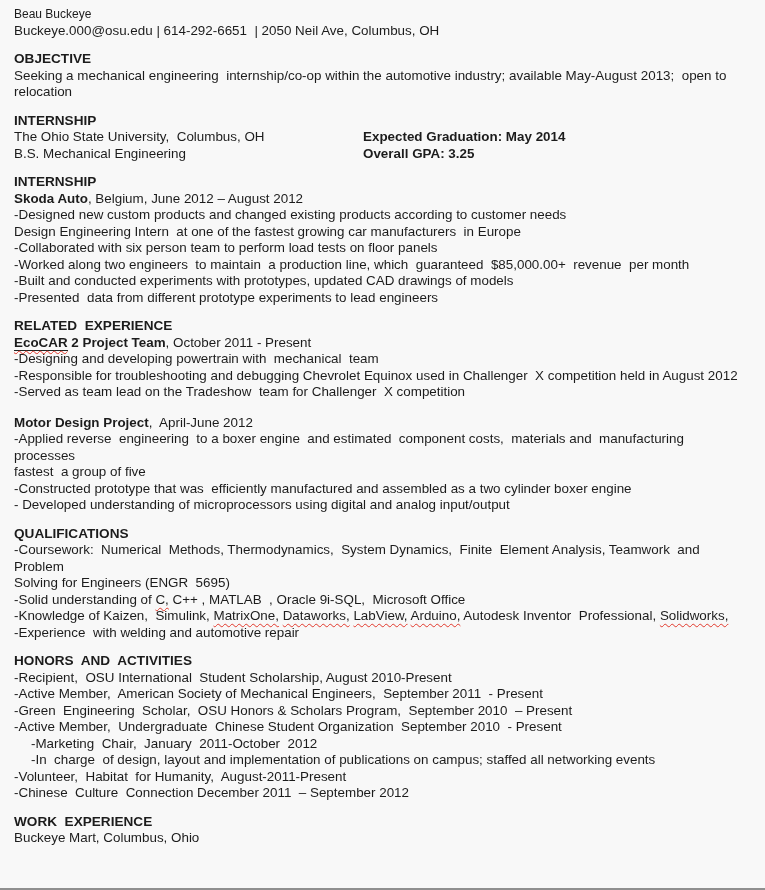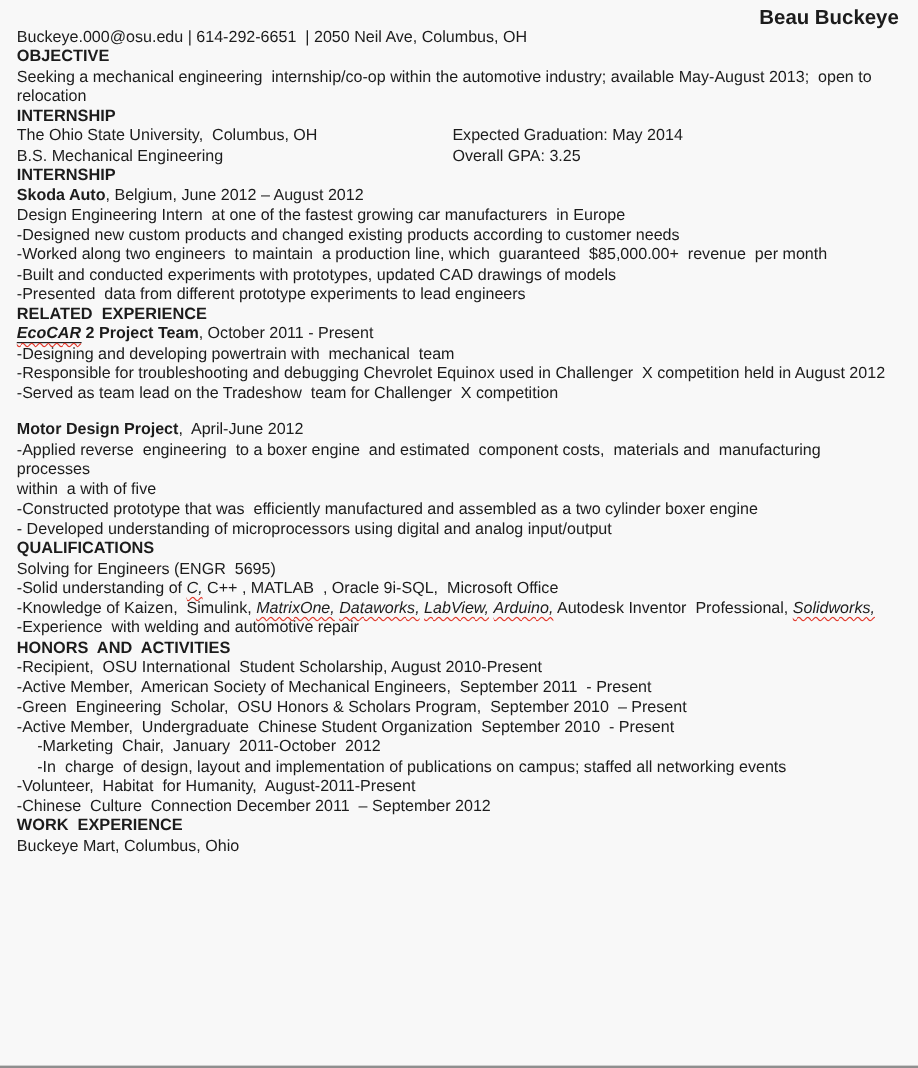--- a/index.html
+++ b/index.html
@@ -7,50 +7,49 @@
     width: 765px; height: 890px;
     background: #f8f8f8;
     font-family: "Liberation Sans", "DejaVu Sans", sans-serif;
     color: #1c1c1c;
     overflow: hidden;
     border-bottom: 2px solid #8f8f8f;
     box-sizing: border-box;
   }
   .page { padding: 6px 16px 0 14px; }
   .hdr-name {
-    text-align: right; font-weight: bold; font-size: 17px; line-height: 17px;
+    text-align: left; font-weight: normal; font-size: 12px; line-height: 17px;
     white-space: pre-wrap;
   }
   .hdr-contact {
     font-size: 13.4px; line-height: 16px; white-space: pre-wrap;
   }
-  .section { margin-top: 0; }
+  .section { margin-top: 12px; }
   .heading {
     font-weight: bold; font-size: 13.6px; line-height: 16.5px;
     white-space: pre-wrap;
   }
   .line {
     font-size: 13.4px; line-height: 16.5px;
     white-space: pre-wrap; position: relative;
   }
   .line.indent { padding-left: 17px; }
   .gapline { height: 14px; }
   .b { font-weight: bold; }
   .u { border-bottom: 1px solid #222; }
   .sq {
     text-decoration: underline;
     text-decoration-style: wavy;
     text-decoration-color: #e2392c;
     text-decoration-thickness: 1px;
     text-underline-offset: 2.5px;
     text-decoration-skip-ink: none;
-    font-style: italic;
   }
   .u.sq { border-bottom: 1px solid #222; }
-  .col-right { position: absolute; left: 363px; top: 0; }
+  .col-right { position: absolute; left: 349px; top: 0; font-weight: bold; }
 </style>
 </head>
 <body>
 
 <div class="page">
   <div class="hdr-name">Beau Buckeye</div>
   <div class="hdr-contact">Buckeye.000@osu.edu | 614-292-6651  | 2050 Neil Ave, Columbus, OH</div>
   <div id="sections">
       <div class="section">
         <div class="heading">OBJECTIVE</div>
@@ -58,41 +57,43 @@
         <div class="line"><span>relocation</span></div>
       </div>
       <div class="section">
         <div class="heading">INTERNSHIP</div>
         <div class="line"><span class="col-left">The Ohio State University,  Columbus, OH</span><span class="col-right">Expected Graduation: May 2014</span></div>
         <div class="line"><span class="col-left">B.S. Mechanical Engineering</span><span class="col-right">Overall GPA: 3.25</span></div>
       </div>
       <div class="section">
         <div class="heading">INTERNSHIP</div>
         <div class="line"><span class="b">Skoda Auto</span><span>, Belgium, June 2012 – August 2012</span></div>
+        <div class="line"><span>-Designed new custom products and changed existing products according to customer needs</span></div>
         <div class="line"><span>Design Engineering Intern  at one of the fastest growing car manufacturers  in Europe</span></div>
-        <div class="line"><span>-Designed new custom products and changed existing products according to customer needs</span></div>
+        <div class="line"><span>-Collaborated with six person team to perform load tests on floor panels</span></div>
         <div class="line"><span>-Worked along two engineers  to maintain  a production line, which  guaranteed  $85,000.00+  revenue  per month</span></div>
         <div class="line"><span>-Built and conducted experiments with prototypes, updated CAD drawings of models</span></div>
         <div class="line"><span>-Presented  data from different prototype experiments to lead engineers</span></div>
       </div>
       <div class="section">
         <div class="heading">RELATED  EXPERIENCE</div>
         <div class="line"><span class="b u sq">EcoCAR</span><span class="b"> 2 Project Team</span><span>, October 2011 - Present</span></div>
         <div class="line"><span>-Designing and developing powertrain with  mechanical  team</span></div>
         <div class="line"><span>-Responsible for troubleshooting and debugging Chevrolet Equinox used in Challenger  X competition held in August 2012</span></div>
         <div class="line"><span>-Served as team lead on the Tradeshow  team for Challenger  X competition</span></div>
         <div class="gapline"></div>
         <div class="line"><span class="b">Motor Design Project</span><span>,  April-June 2012</span></div>
         <div class="line"><span>-Applied reverse  engineering  to a boxer engine  and estimated  component costs,  materials and  manufacturing  processes</span></div>
-        <div class="line"><span>within  a with of five</span></div>
+        <div class="line"><span>fastest  a group of five</span></div>
         <div class="line"><span>-Constructed prototype that was  efficiently manufactured and assembled as a two cylinder boxer engine</span></div>
         <div class="line"><span>- Developed understanding of microprocessors using digital and analog input/output</span></div>
       </div>
       <div class="section">
         <div class="heading">QUALIFICATIONS</div>
+        <div class="line"><span>-Coursework:  Numerical  Methods, Thermodynamics,  System Dynamics,  Finite  Element Analysis, Teamwork  and Problem</span></div>
         <div class="line"><span>Solving for Engineers (ENGR  5695)</span></div>
         <div class="line"><span>-Solid understanding of </span><span class="sq">C,</span><span> C++ , MATLAB  , Oracle 9i-SQL,  Microsoft Office</span></div>
         <div class="line"><span>-Knowledge of Kaizen,  Simulink, </span><span class="sq">MatrixOne,</span><span> </span><span class="sq">Dataworks,</span><span> </span><span class="sq">LabView,</span><span> </span><span class="sq">Arduino,</span><span> Autodesk Inventor  Professional, </span><span class="sq">Solidworks,</span></div>
         <div class="line"><span>-Experience  with welding and automotive repair</span></div>
       </div>
       <div class="section">
         <div class="heading">HONORS  AND  ACTIVITIES</div>
         <div class="line"><span>-Recipient,  OSU International  Student Scholarship, August 2010-Present</span></div>
         <div class="line"><span>-Active Member,  American Society of Mechanical Engineers,  September 2011  - Present</span></div>
         <div class="line"><span>-Green  Engineering  Scholar,  OSU Honors &amp; Scholars Program,  September 2010  – Present</span></div>

